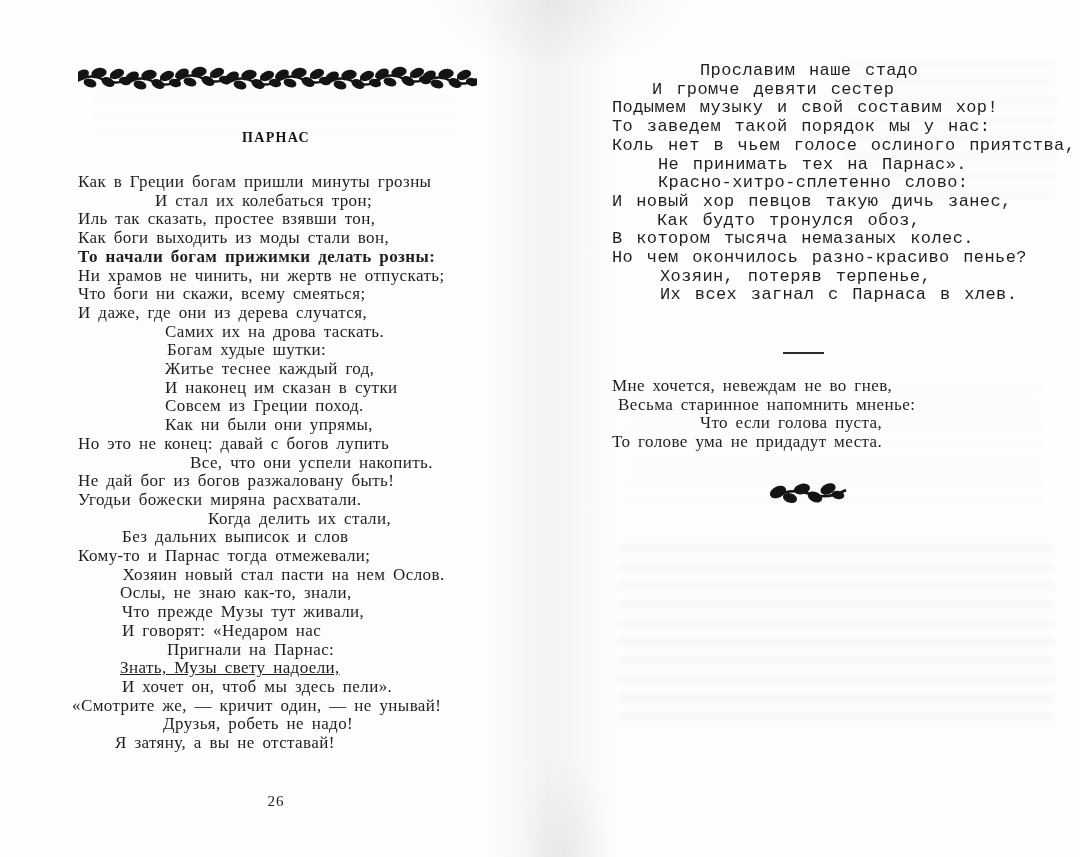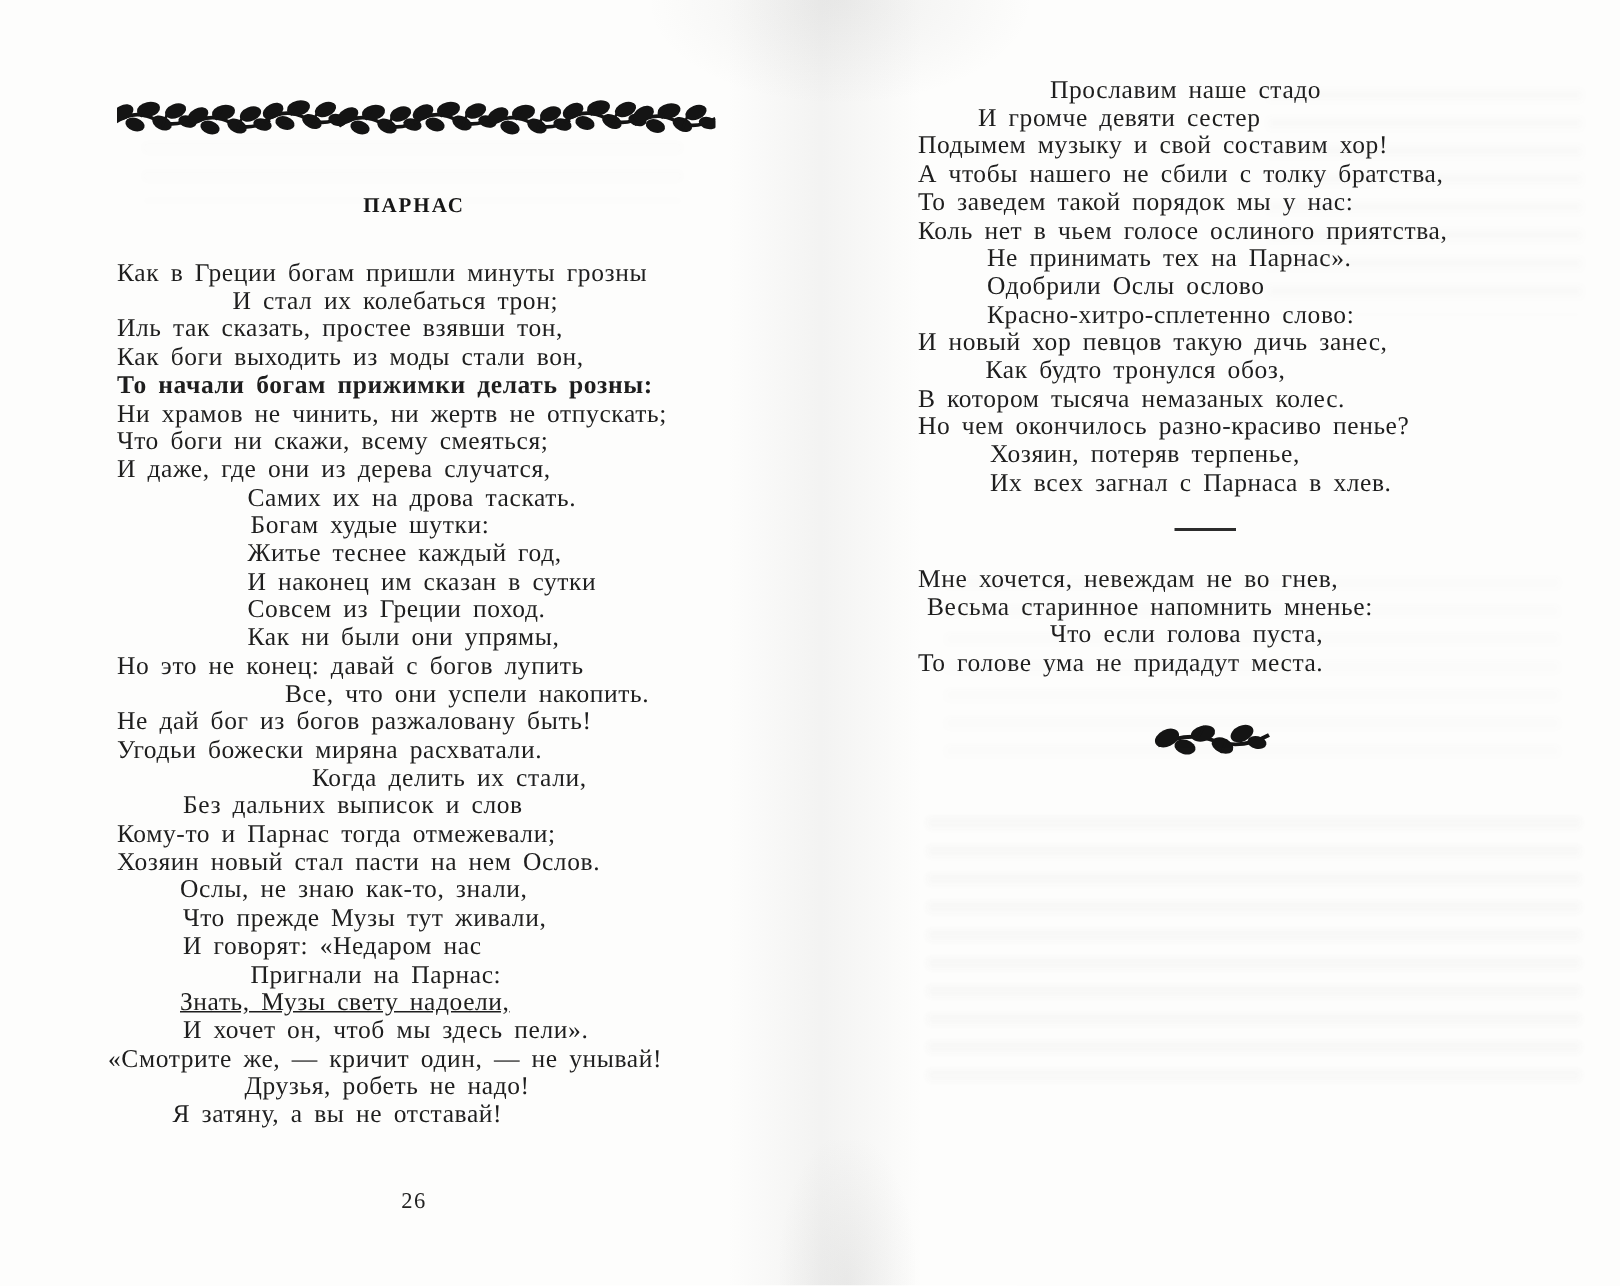--- a/index.html
+++ b/index.html
@@ -56,21 +56,21 @@
     color:#161616;
   }
   .poem{
     position:absolute;
     font-size:17px;line-height:18.7px;
     letter-spacing:0.4px;word-spacing:3px;
     color:#1e1e1e;
     white-space:nowrap;
   }
   .poem-left{left:78px;top:173px;}
-  .poem-right-1{left:612px;top:51px;}
+  .poem-right-1{left:612px;top:62px;font-family:Liberation Mono, monospace;}
   .poem-right-2{left:612px;top:377px;}
   .pline{white-space:nowrap;}
 
   .stanza-divider{
     position:absolute;left:783px;top:352px;width:41px;height:2px;
     background:#2c2c2c;
   }
   .page-number{
     position:absolute;left:78px;top:793px;width:396px;
     text-align:center;font-size:15px;letter-spacing:1px;color:#222;
@@ -129,46 +129,44 @@
         <div class="pline" style="margin-left: 87px;">И наконец им сказан в сутки</div>
         <div class="pline" style="margin-left: 87px;">Совсем из Греции поход.</div>
         <div class="pline" style="margin-left: 87px;">Как ни были они упрямы,</div>
         <div class="pline" style="margin-left: 0px;">Но это не конец: давай с богов лупить</div>
         <div class="pline" style="margin-left: 112px;">Все, что они успели накопить.</div>
         <div class="pline" style="margin-left: 0px;">Не дай бог из богов разжаловану быть!</div>
         <div class="pline" style="margin-left: 0px;">Угодьи божески миряна расхватали.</div>
         <div class="pline" style="margin-left: 130px;">Когда делить их стали,</div>
         <div class="pline" style="margin-left: 44px;">Без дальних выписок и слов</div>
         <div class="pline" style="margin-left: 0px;">Кому-то и Парнас тогда отмежевали;</div>
-        <div class="pline" style="margin-left: 0px;">Хозяин новый стал пасти на нем Ослов.</div>
+        <div class="pline" style="margin-left: 0px; text-align: right;">Хозяин новый стал пасти на нем Ослов.</div>
         <div class="pline" style="margin-left: 42px;">Ослы, не знаю как-то, знали,</div>
         <div class="pline" style="margin-left: 44px;">Что прежде Музы тут живали,</div>
         <div class="pline" style="margin-left: 44px;">И говорят: «Недаром нас</div>
         <div class="pline" style="margin-left: 89px;">Пригнали на Парнас:</div>
         <div class="pline" style="margin-left: 42px; text-decoration: underline;">Знать, Музы свету надоели,</div>
         <div class="pline" style="margin-left: 44px;">И хочет он, чтоб мы здесь пели».</div>
         <div class="pline" style="margin-left: -6px;">«Смотрите же, — кричит один, — не унывай!</div>
         <div class="pline" style="margin-left: 85px;">Друзья, робеть не надо!</div>
         <div class="pline" style="margin-left: 37px;">Я затяну, а вы не отставай!</div>
       </div>
 
     <div class="page-number">26</div>
   </div>
 
   <div>
 
     <div class="poem poem-right-1">
         <div class="pline" style="margin-left: 88px;">Прославим наше стадо</div>
         <div class="pline" style="margin-left: 40px;">И громче девяти сестер</div>
         <div class="pline" style="margin-left: 0px;">Подымем музыку и свой составим хор!</div>
-        <div class="pline" style="margin-left: 0px;">А чтобы нашего не сбили с толку братства,</div>
         <div class="pline" style="margin-left: 0px;">То заведем такой порядок мы у нас:</div>
         <div class="pline" style="margin-left: 0px;">Коль нет в чьем голосе ослиного приятства,</div>
         <div class="pline" style="margin-left: 46px;">Не принимать тех на Парнас».</div>
-        <div class="pline" style="margin-left: 46px;">Одобрили Ослы ослово</div>
         <div class="pline" style="margin-left: 46px;">Красно-хитро-сплетенно слово:</div>
         <div class="pline" style="margin-left: 0px;">И новый хор певцов такую дичь занес,</div>
         <div class="pline" style="margin-left: 45px;">Как будто тронулся обоз,</div>
         <div class="pline" style="margin-left: 0px;">В котором тысяча немазаных колес.</div>
         <div class="pline" style="margin-left: 0px;">Но чем окончилось разно-красиво пенье?</div>
         <div class="pline" style="margin-left: 48px;">Хозяин, потеряв терпенье,</div>
         <div class="pline" style="margin-left: 48px;">Их всех загнал с Парнаса в хлев.</div>
       </div>
 
     <div class="stanza-divider"></div>

